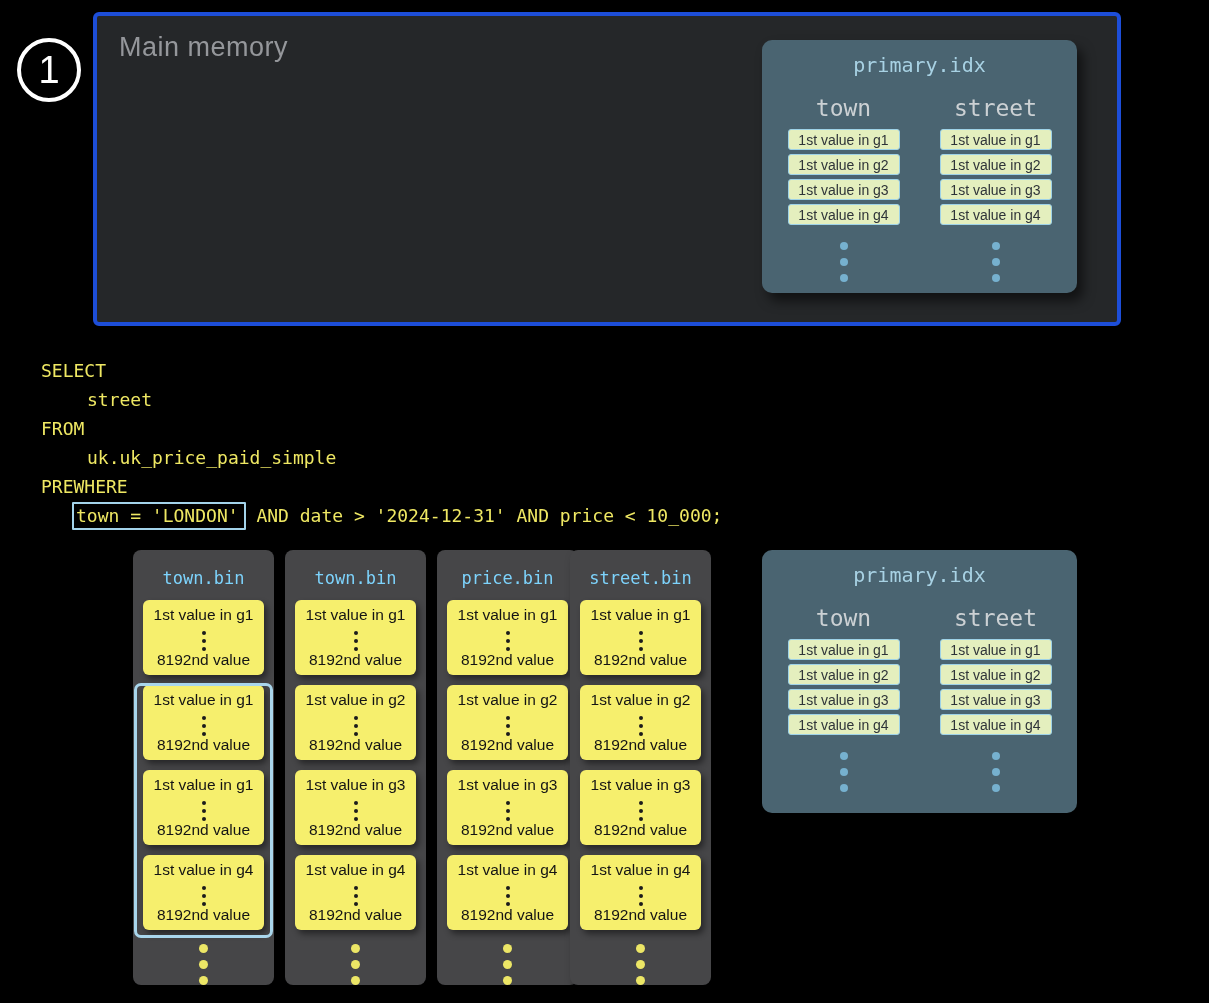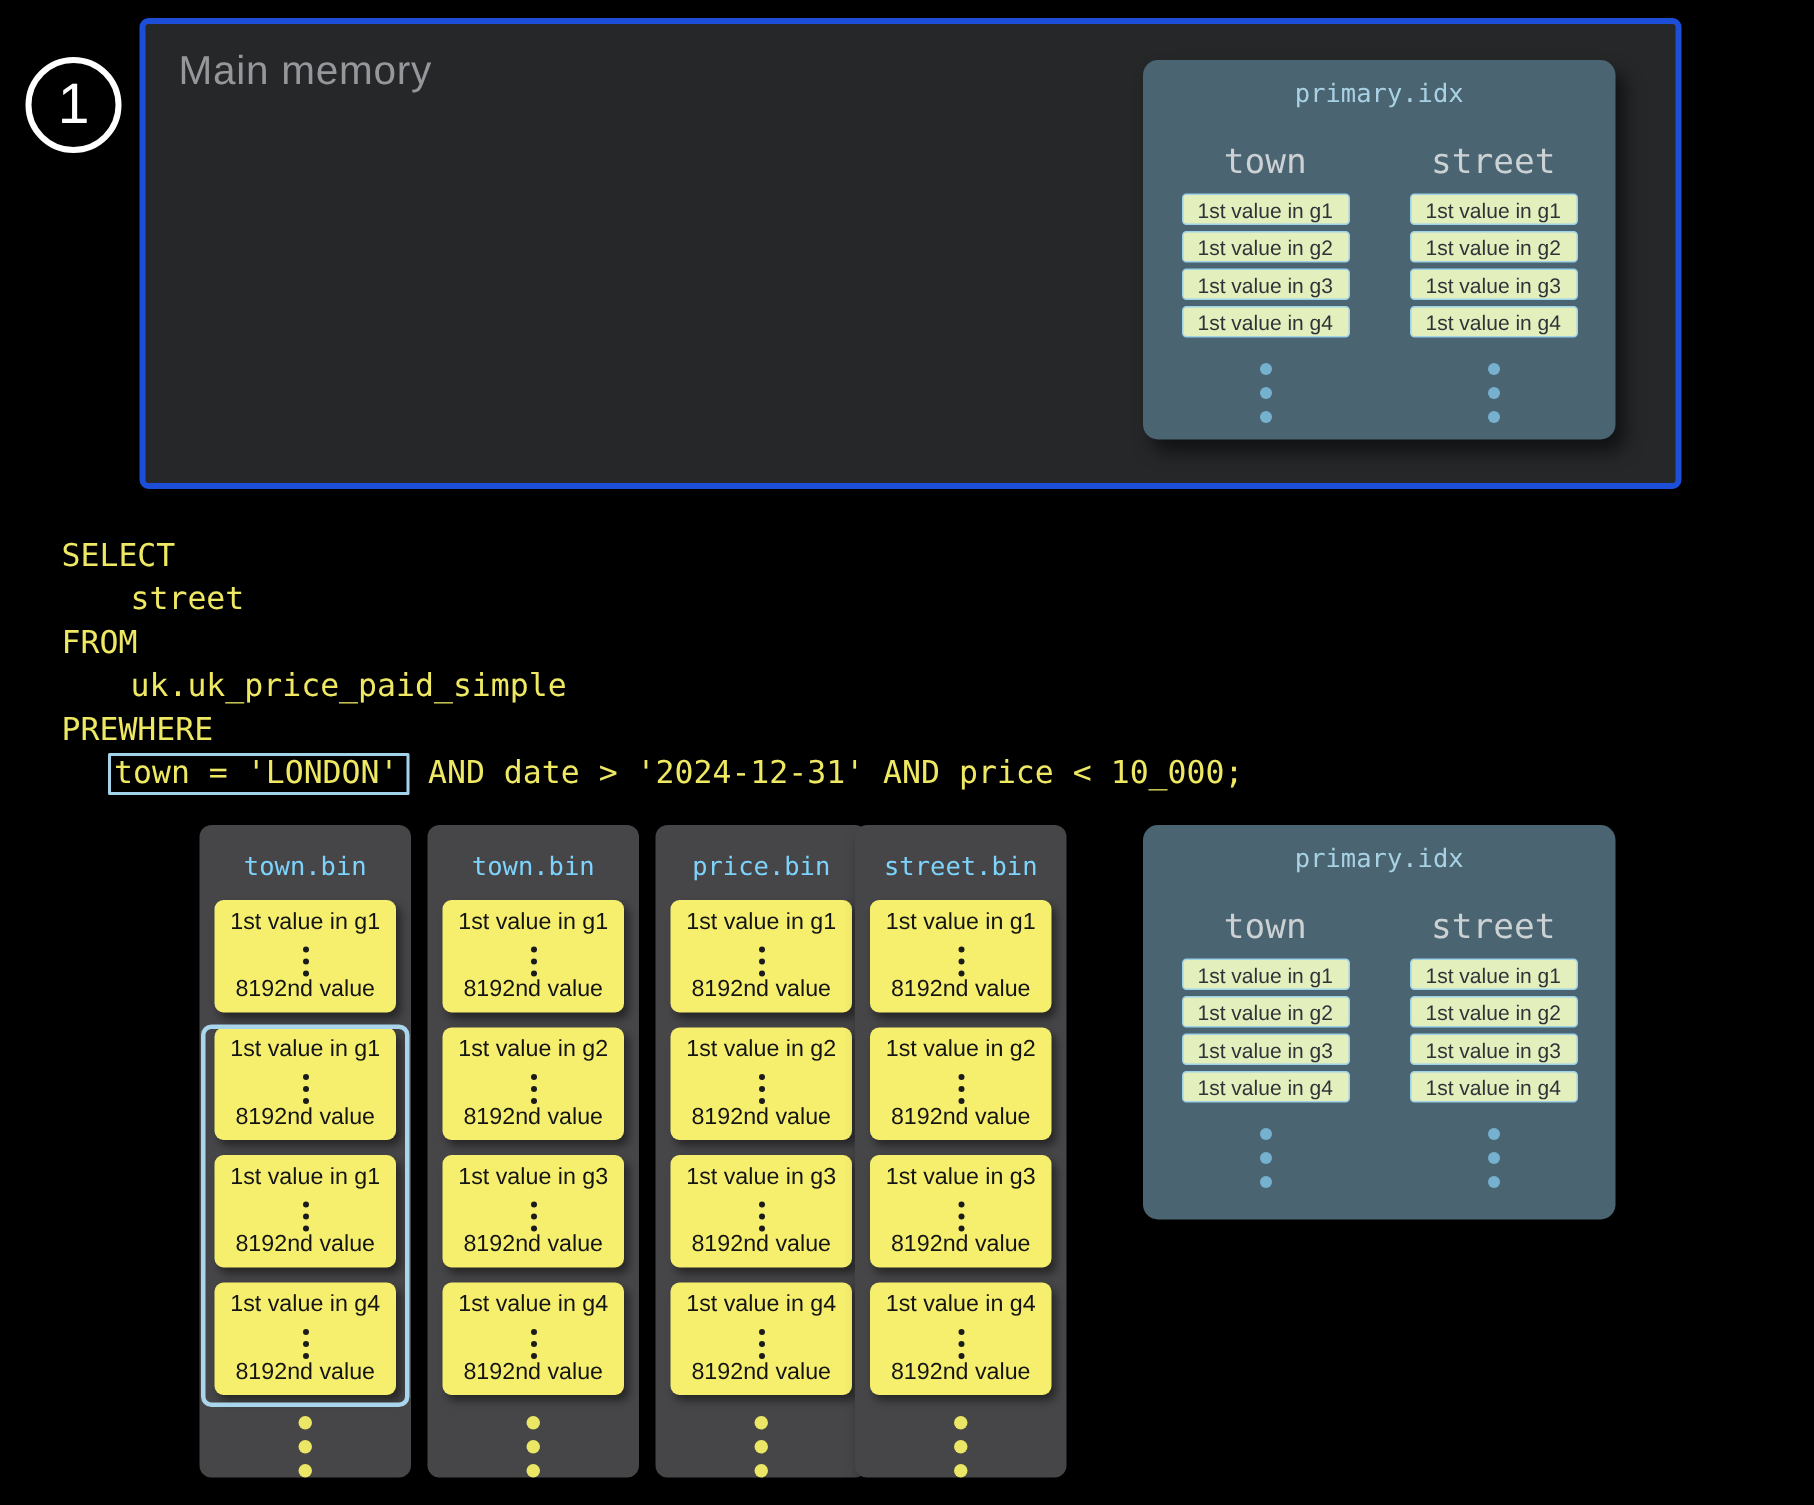--- a/index.html
+++ b/index.html
@@ -19,39 +19,39 @@
   
   .mm-panel{position:absolute;left:93px;top:12px;width:1020px;height:306px;background:#252729;
             border:4px solid #1d4ed8;border-radius:6px;}
   .mm-label{position:absolute;left:22px;top:16px;font-size:27px;color:#95979b;letter-spacing:.5px;}
 
   
   .idx-panel{position:absolute;left:762px;width:315px;background:#4a6471;border-radius:10px;
              box-shadow:6px 8px 12px rgba(0,0,0,.55);}
   .idx-top{top:40px;height:253px;}
   .idx-bottom{top:550px;height:263px;}
-  .idx-title{padding-top:13px;height:21px;text-align:center;font-size:17px;color:#a8d2e4;}
+  .idx-title{padding-top:13px;height:21px;text-align:center;font-size:20px;color:#a8d2e4;}
   .idx-cols{display:flex;justify-content:center;gap:28px;margin-top:21px;}
   .idx-col{width:124px;display:flex;flex-direction:column;align-items:center;}
   .idx-col-header{font-size:23px;color:#ccd1d4;height:20px;margin-bottom:14px;}
   .idx-entry{width:110px;height:19px;background:#e4efbe;border:1.5px solid #9ed2e7;border-radius:3px;
              color:#2e3338;font-size:14px;display:flex;align-items:center;justify-content:center;
              margin-bottom:4px;white-space:nowrap;}
 
   
   .vdots{display:block;border-radius:50%;}
   .vdots-blue{width:8px;height:8px;background:#76b1cf;box-shadow:0 16px 0 #76b1cf,0 32px 0 #76b1cf;
               margin:13px auto 0;}
   .vdots-yellow{position:absolute;left:50%;margin-left:-4.5px;top:394px;width:9px;height:9px;
                 background:#ece666;box-shadow:0 16px 0 #ece666,0 32px 0 #ece666;}
   .vdots-small{width:4px;height:4px;background:#1b1b1b;box-shadow:0 8px 0 #1b1b1b,0 16px 0 #1b1b1b;
                margin:7px auto 0;}
 
   
-  .sql{position:absolute;left:41px;top:356px;font-size:21px;color:#efe863;}
+  .sql{position:absolute;left:41px;top:356px;font-size:18px;color:#efe863;}
   .code-line{height:29px;line-height:29px;white-space:pre;}
   .ind{padding-left:46px;}
   .ind-hl{padding-left:31px;}
   .hl-code{display:inline-block;line-height:23px;border:2.5px solid #a3d3ea;padding:0 5px 1px 2px;
            border-radius:1px;vertical-align:baseline;}
 
   
   .bin-col{position:absolute;top:550px;width:141px;height:435px;background:#464648;border-radius:8px;
            box-shadow:5px 6px 10px rgba(0,0,0,.5);}
   .bin-town{left:133px;} .bin-date{left:285px;} .bin-price{left:437px;} .bin-street{left:570px;}

